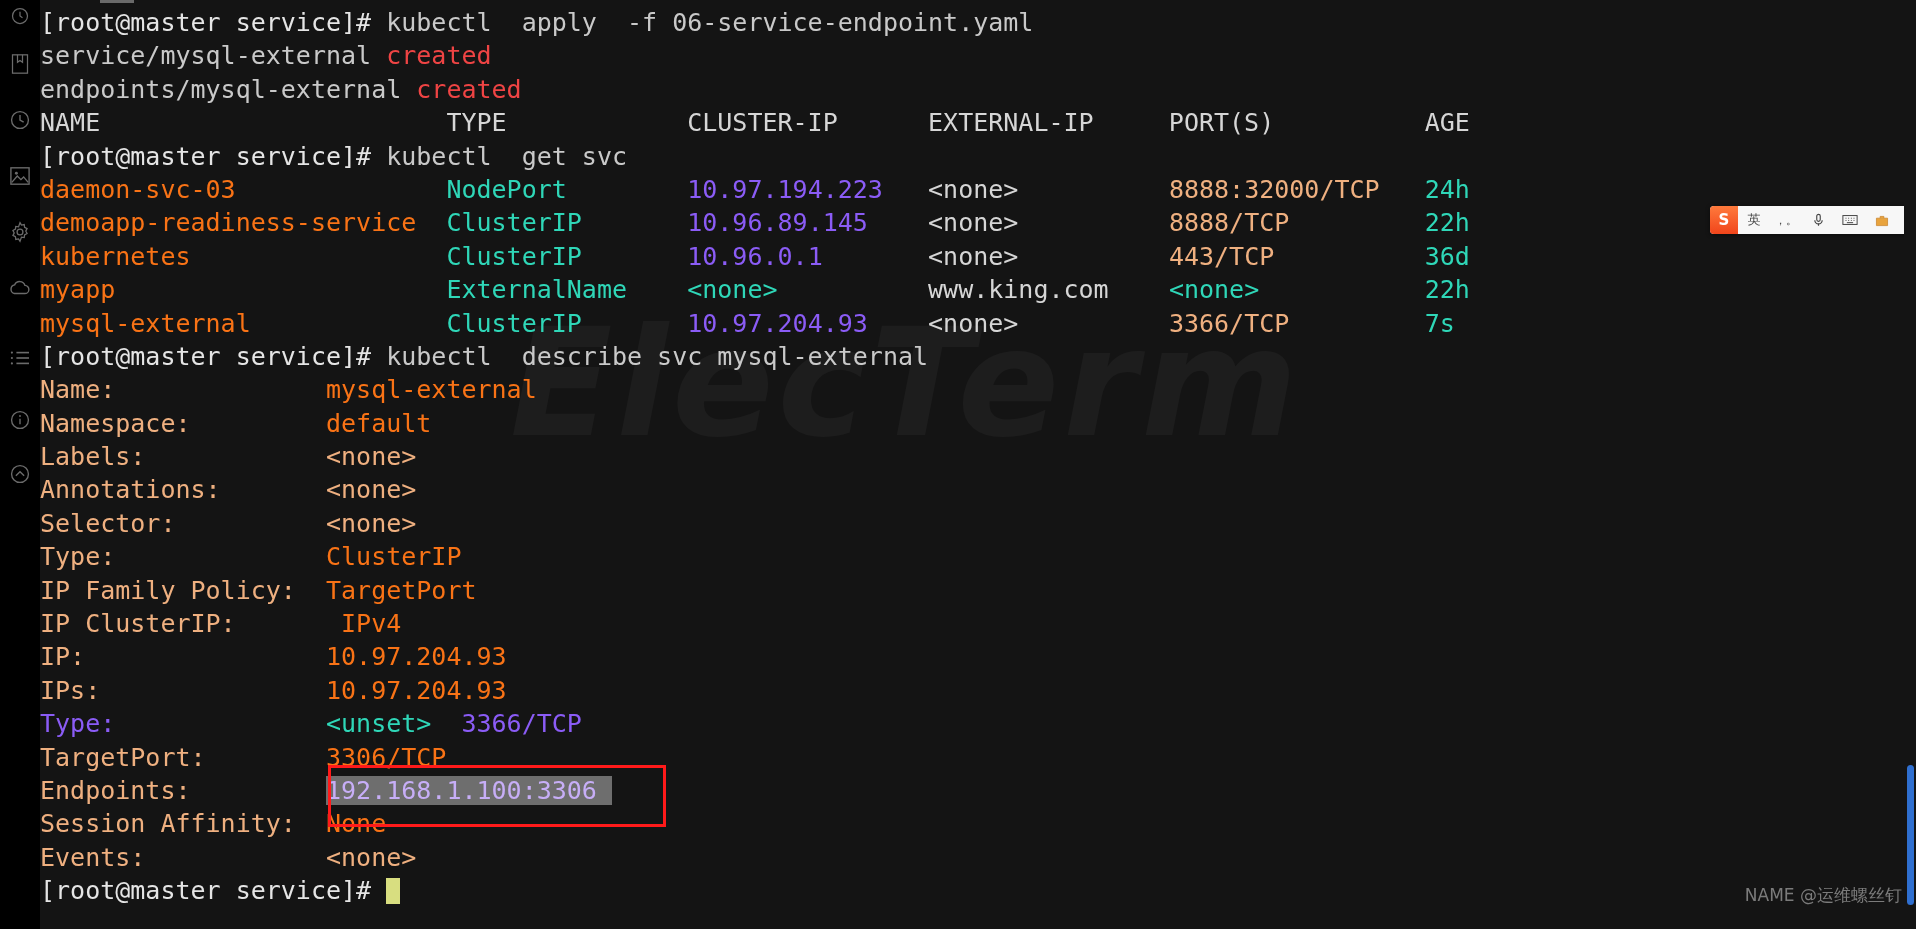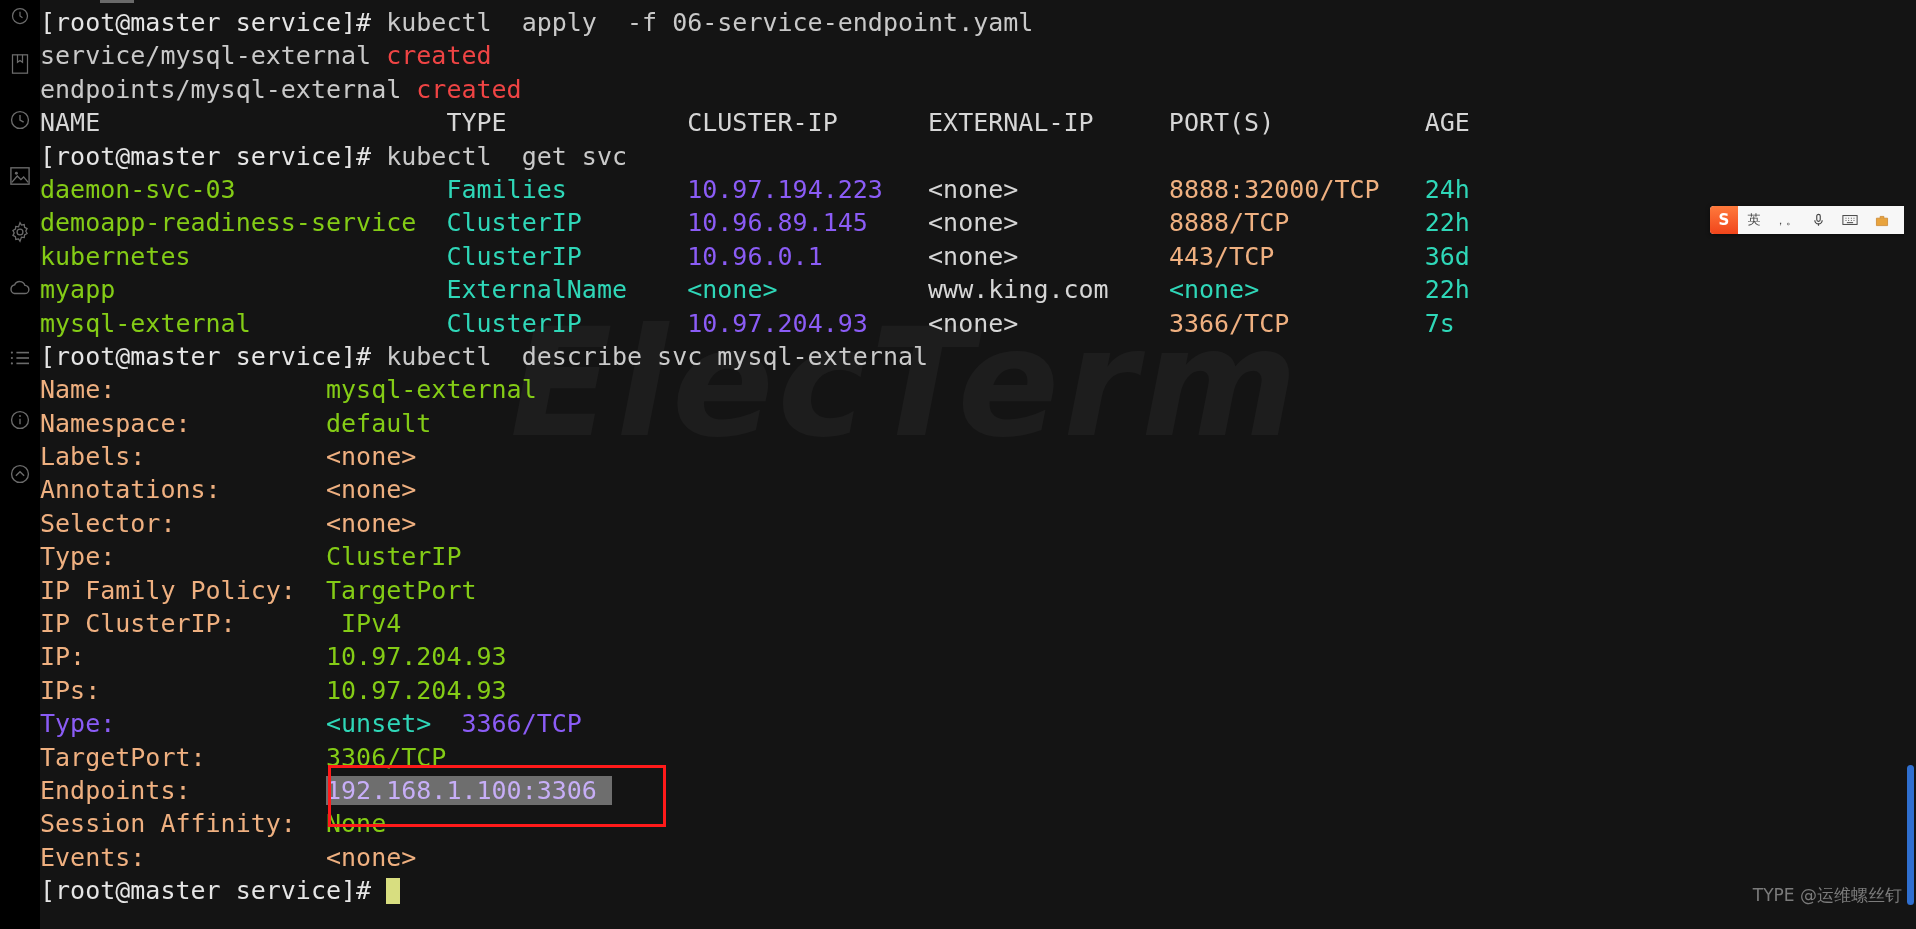--- a/index.html
+++ b/index.html
@@ -18,21 +18,21 @@
         background:#141414;overflow:hidden;}
   .term-inner{position:relative;padding:6px 0 0 0;}
   .line{height:33.4px;line-height:33.4px;font-size:25px;letter-spacing:0px;
         white-space:pre;color:#c8c8c8;font-family:"DejaVu Sans Mono","Liberation Mono",monospace;}
   .line span{white-space:pre;}
 
   .c-default{color:#c9c9c9;}
   .c-prompt{color:#e5e5e5;}
   .c-green{color:#ef4444;}
   .c-cyan{color:#2fd7b8;}
-  .c-purple{color:#84cc16;text-align:center;}
+  .c-purple{color:#f97316;text-align:center;}
   .c-magenta{color:#8b5cf6;margin-top:24px;}
   .c-orange{color:#efb080;}
   .c-white{color:#d6d6d6;}
 
   .sel{background:#6e6e6e;color:#c7aef7;}
 
   
   .watermark{position:absolute;left:470px;top:296px;width:700px;height:230px;
              font-family:"DejaVu Sans","Liberation Sans",sans-serif;
              font-size:150px;font-weight:700;font-style:italic;color:#ffffff;opacity:.035;
@@ -137,21 +137,21 @@
 
   <div class="term">
     <div class="topbar-dash"></div>
     <div class="watermark">ElecTerm</div>
     <div class="term-inner" id="term-lines">
         <div class="line"><span class="c-prompt">[root@master service]# </span><span class="c-default">kubectl  apply  -f 06-service-endpoint.yaml</span></div>
         <div class="line"><span class="c-default">service/mysql-external </span><span class="c-green">created</span></div>
         <div class="line"><span class="c-default">endpoints/mysql-external </span><span class="c-green">created</span></div>
         <div class="line"><span class="c-white">NAME                       TYPE            CLUSTER-IP      EXTERNAL-IP     PORT(S)          AGE</span></div>
         <div class="line"><span class="c-prompt">[root@master service]# </span><span class="c-default">kubectl  get svc</span></div>
-        <div class="line"><span class="c-purple">daemon-svc-03              </span><span class="c-cyan">Families        </span><span class="c-magenta">10.97.194.223   </span><span class="c-white">&lt;none&gt;          </span><span class="c-orange">8888:32000/TCP   </span><span class="c-cyan">24h</span></div>
+        <div class="line"><span class="c-purple">daemon-svc-03              </span><span class="c-cyan">NodePort        </span><span class="c-magenta">10.97.194.223   </span><span class="c-white">&lt;none&gt;          </span><span class="c-orange">8888:32000/TCP   </span><span class="c-cyan">24h</span></div>
         <div class="line"><span class="c-purple">demoapp-readiness-service  </span><span class="c-cyan">ClusterIP       </span><span class="c-magenta">10.96.89.145    </span><span class="c-white">&lt;none&gt;          </span><span class="c-orange">8888/TCP         </span><span class="c-cyan">22h</span></div>
         <div class="line"><span class="c-purple">kubernetes                 </span><span class="c-cyan">ClusterIP       </span><span class="c-magenta">10.96.0.1       </span><span class="c-white">&lt;none&gt;          </span><span class="c-orange">443/TCP          </span><span class="c-cyan">36d</span></div>
         <div class="line"><span class="c-purple">myapp                      </span><span class="c-cyan">ExternalName    </span><span class="c-cyan">&lt;none&gt;          </span><span class="c-white">www.king.com    </span><span class="c-cyan">&lt;none&gt;           </span><span class="c-cyan">22h</span></div>
         <div class="line"><span class="c-purple">mysql-external             </span><span class="c-cyan">ClusterIP       </span><span class="c-magenta">10.97.204.93    </span><span class="c-white">&lt;none&gt;          </span><span class="c-orange">3366/TCP         </span><span class="c-cyan">7s</span></div>
         <div class="line"><span class="c-prompt">[root@master service]# </span><span class="c-default">kubectl  describe svc mysql-external</span></div>
         <div class="line"><span class="c-orange">Name:              </span><span class="c-purple">mysql-external</span></div>
         <div class="line"><span class="c-orange">Namespace:         </span><span class="c-purple">default</span></div>
         <div class="line"><span class="c-orange">Labels:            </span><span class="c-orange">&lt;none&gt;</span></div>
         <div class="line"><span class="c-orange">Annotations:       </span><span class="c-orange">&lt;none&gt;</span></div>
         <div class="line"><span class="c-orange">Selector:          </span><span class="c-orange">&lt;none&gt;</span></div>
@@ -197,19 +197,19 @@
     <div class="ime-btn">
       <svg width="13" height="13" viewBox="0 0 14 14" fill="#4a7ecb">
         <rect x="1" y="1" width="5" height="5"></rect>
           <rect x="8" y="1" width="5" height="5"></rect>
         <rect x="1" y="8" width="5" height="5"></rect>
           <rect x="8" y="8" width="5" height="5"></rect>
       </svg>
     </div>
   </div>
 
-  <div class="csdn">TYPE @运维螺丝钉</div>
+  <div class="csdn">NAME @运维螺丝钉</div>
 
   <div class="scrollbar-track">
     <div class="scrollbar-thumb"></div>
   </div>
 
 </div>
 
 </body></html>

